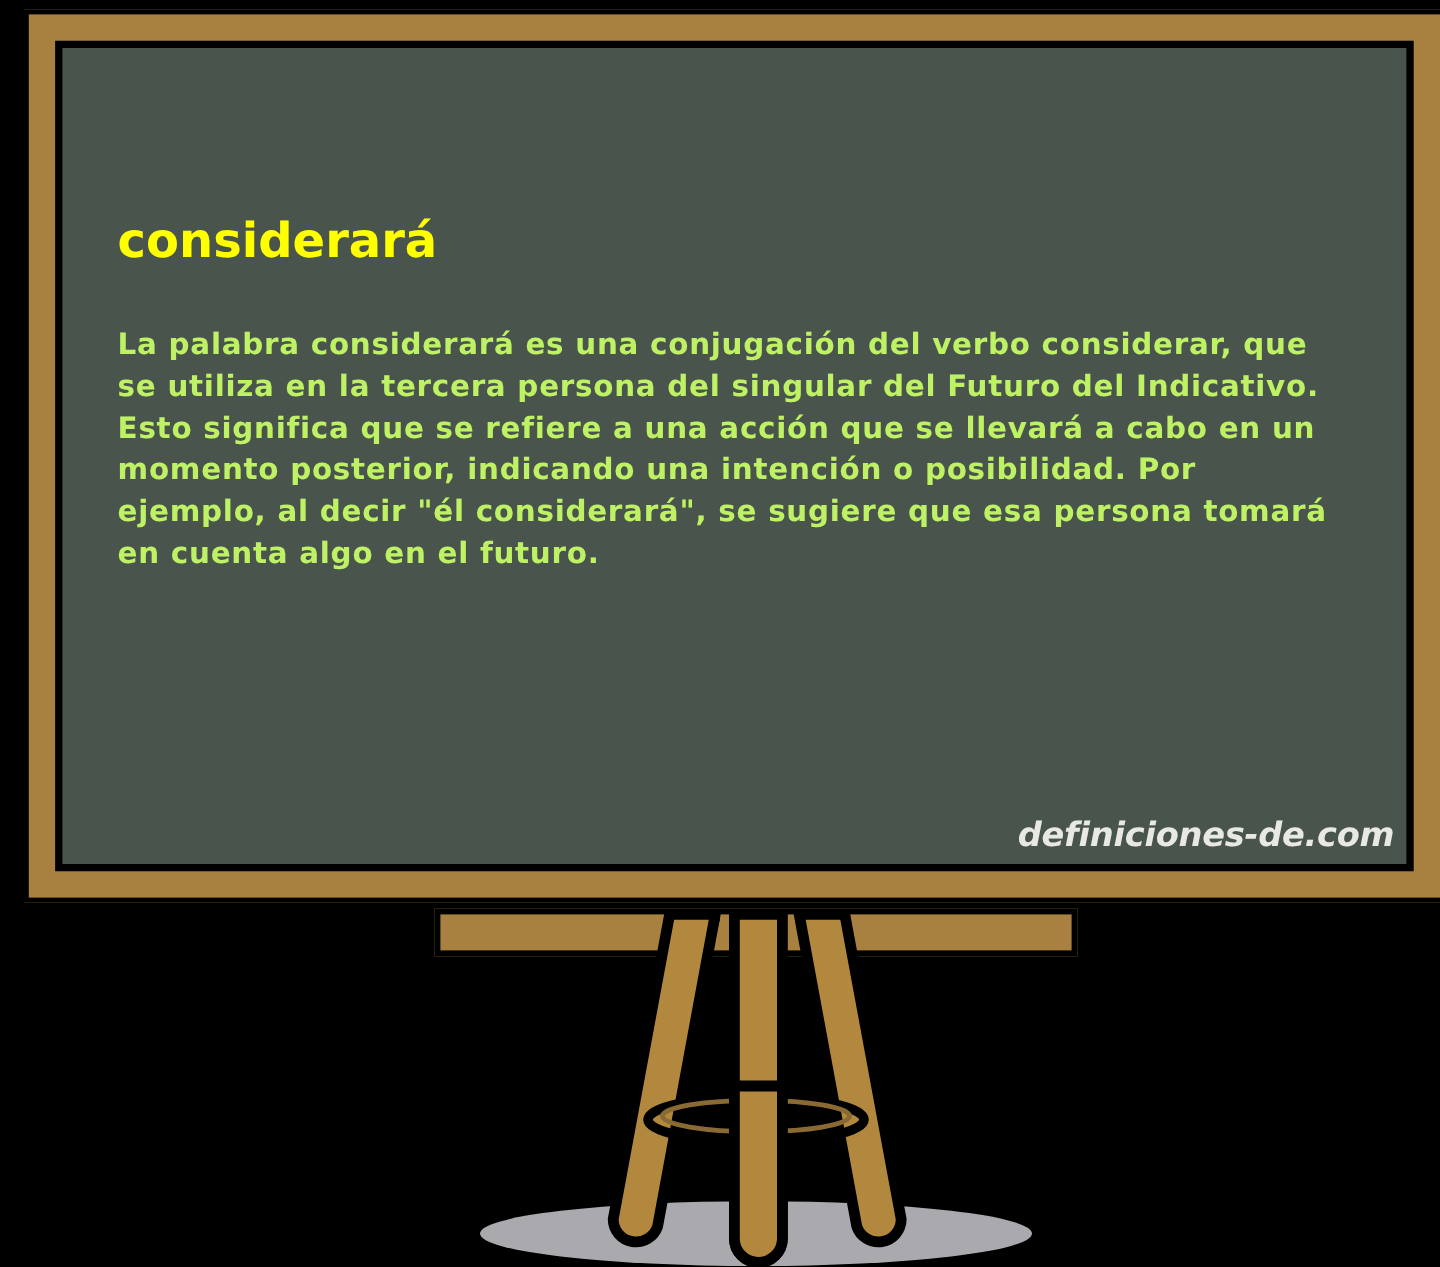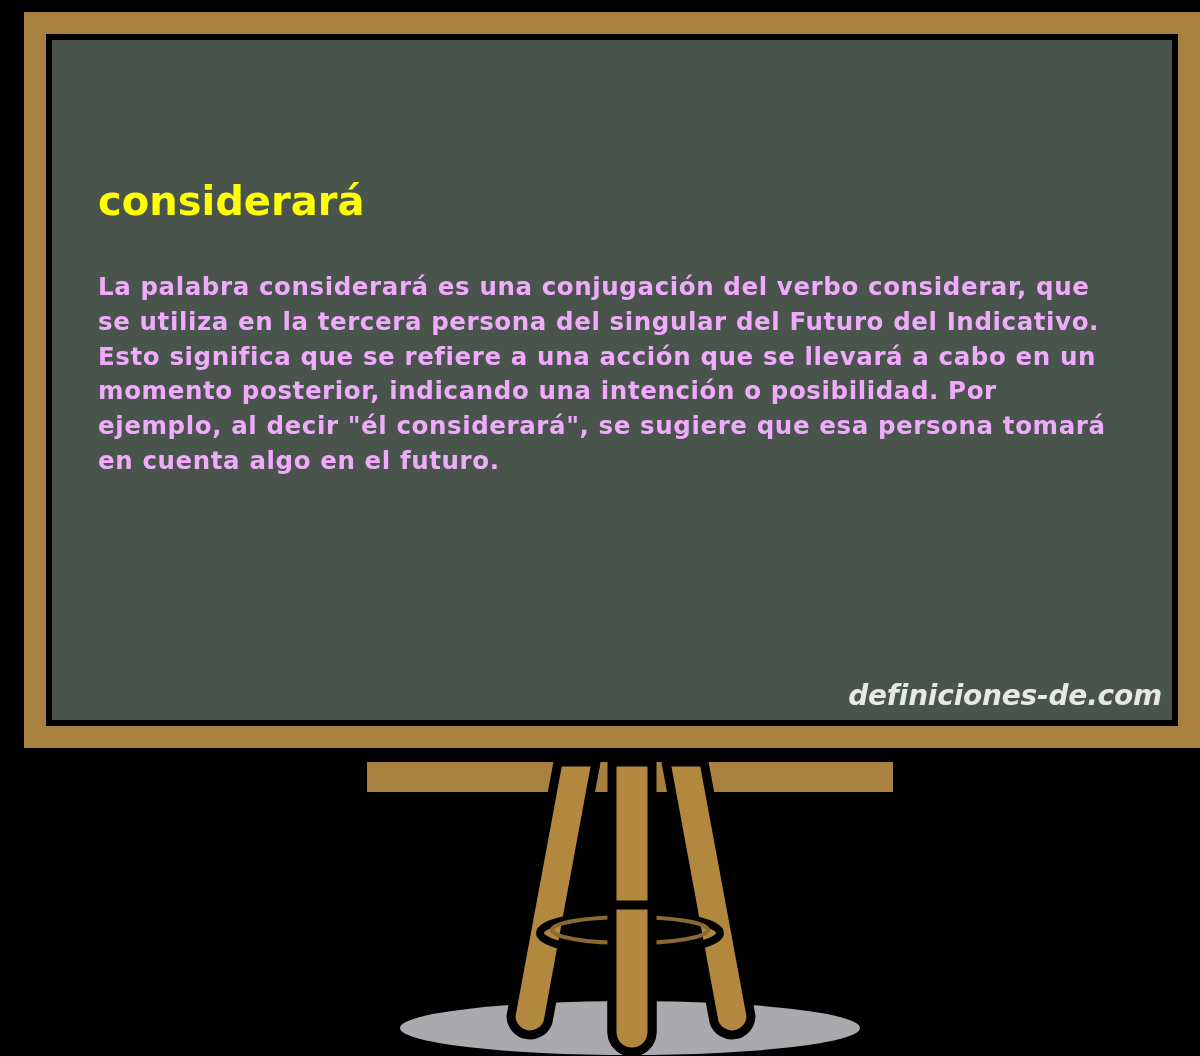--- a/index.html
+++ b/index.html
@@ -66,21 +66,21 @@
     font-size: 29px;
     font-weight: bold;
     color: #8d8d8d;
     line-height: 1.1;
     margin: 12px 0 0 0;
   }
   #definition {
     margin: 48px 0 0 0;
     font-size: 24.5px;
     font-weight: bold;
-    color: #f0abfc;
+    color: #bef264;
     line-height: 1.42;
     letter-spacing: 0.6px;
     width: 1030px;
   }
 
   
   #watermark {
     position: absolute;
     right: 10px;
     bottom: 8px;

